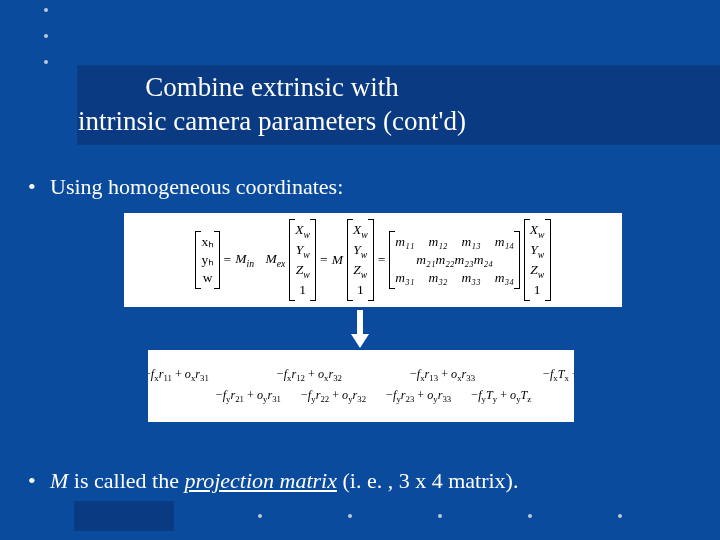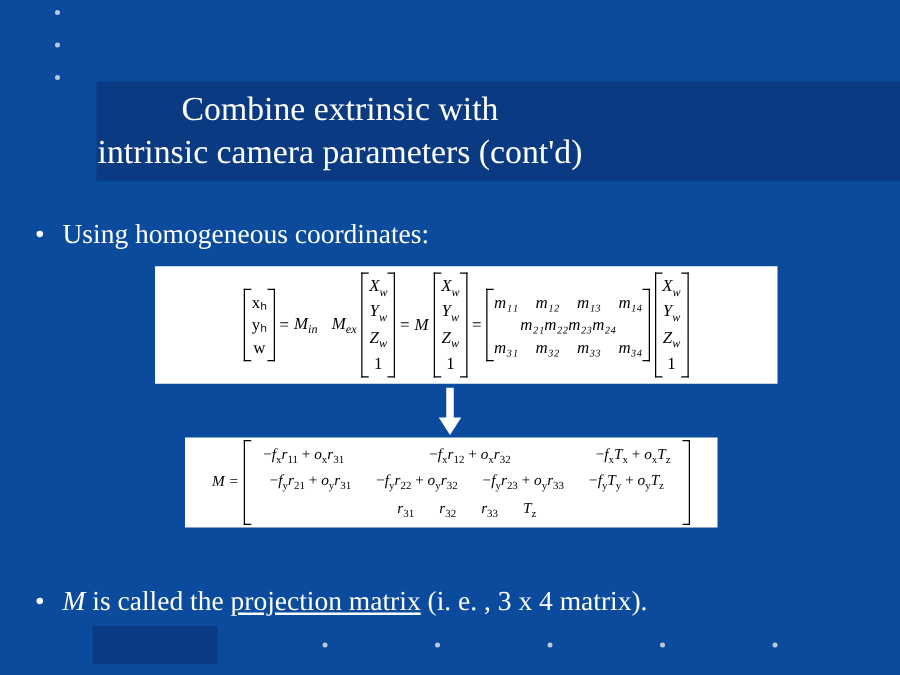--- a/index.html
+++ b/index.html
@@ -50,21 +50,21 @@
     left: 0;
     top: 0;
     font-size: 22px;
   }
   .bullet .txt {
     margin-left: 22px;
     display: inline;
   }
   .bullet.one { top: 174px; left: 28px; width: 640px; }
   .bullet.two { top: 468px; left: 28px; width: 660px; }
-  .bullet .pm { text-decoration: underline; }
+  .bullet .pm { font-style: italic; text-decoration: underline; }
   .bullet .mvar { font-style: italic; }
 
   .eq-box {
     position: absolute;
     background: #fff;
     color: #000;
     font-family: "Times New Roman", serif;
     font-size: 13.5px;
     display: flex;
     align-items: center;
@@ -214,34 +214,29 @@
 
 <div class="eq-box eq2">
   <div class="row">
     <span class="it">M</span>
     <span>=</span>
     <span class="br">
       <span class="col" style="flex-direction:column;">
         <span style="display:flex;gap:48px;">
           <span class="cell">−<span class="it">f</span><span class="sub">x</span><span class="it">r</span><span class="sub">11</span> + <span class="it">o</span><span class="sub">x</span><span class="it">r</span><span class="sub">31</span></span>
           <span class="cell">−<span class="it">f</span><span class="sub">x</span><span class="it">r</span><span class="sub">12</span> + <span class="it">o</span><span class="sub">x</span><span class="it">r</span><span class="sub">32</span></span>
+          <span class="cell">−<span class="it">f</span><span class="sub">x</span><span class="it">r</span><span class="sub">13</span> + <span class="it">o</span><span class="sub">x</span><span class="it">r</span><span class="sub">33</span></span>
           <span class="cell">−<span class="it">f</span><span class="sub">x</span><span class="it">T</span><span class="sub">x</span> + <span class="it">o</span><span class="sub">x</span><span class="it">T</span><span class="sub">z</span></span>
         </span>
         <span style="display:flex;">
           <span class="cell">−<span class="it">f</span><span class="sub">y</span><span class="it">r</span><span class="sub">21</span> + <span class="it">o</span><span class="sub">y</span><span class="it">r</span><span class="sub">31</span></span>
           <span class="cell">−<span class="it">f</span><span class="sub">y</span><span class="it">r</span><span class="sub">22</span> + <span class="it">o</span><span class="sub">y</span><span class="it">r</span><span class="sub">32</span></span>
           <span class="cell">−<span class="it">f</span><span class="sub">y</span><span class="it">r</span><span class="sub">23</span> + <span class="it">o</span><span class="sub">y</span><span class="it">r</span><span class="sub">33</span></span>
           <span class="cell">−<span class="it">f</span><span class="sub">y</span><span class="it">T</span><span class="sub">y</span> + <span class="it">o</span><span class="sub">y</span><span class="it">T</span><span class="sub">z</span></span>
         </span>
-        <span style="display:flex;">
-          <span class="cell"><span class="it">r</span><span class="sub">31</span></span>
-          <span class="cell"><span class="it">r</span><span class="sub">32</span></span>
-          <span class="cell"><span class="it">r</span><span class="sub">33</span></span>
-          <span class="cell"><span class="it">T</span><span class="sub">z</span></span>
-        </span>
       </span>
     </span>
   </div>
 </div>
 
 <div class="bullet two">
   <span class="dotchar">•</span>
   <span class="txt">
     <span class="mvar">M</span><span> is called the </span><span class="pm">projection matrix</span><span> (i. e. , 3 x 4 matrix).</span>
   </span>

